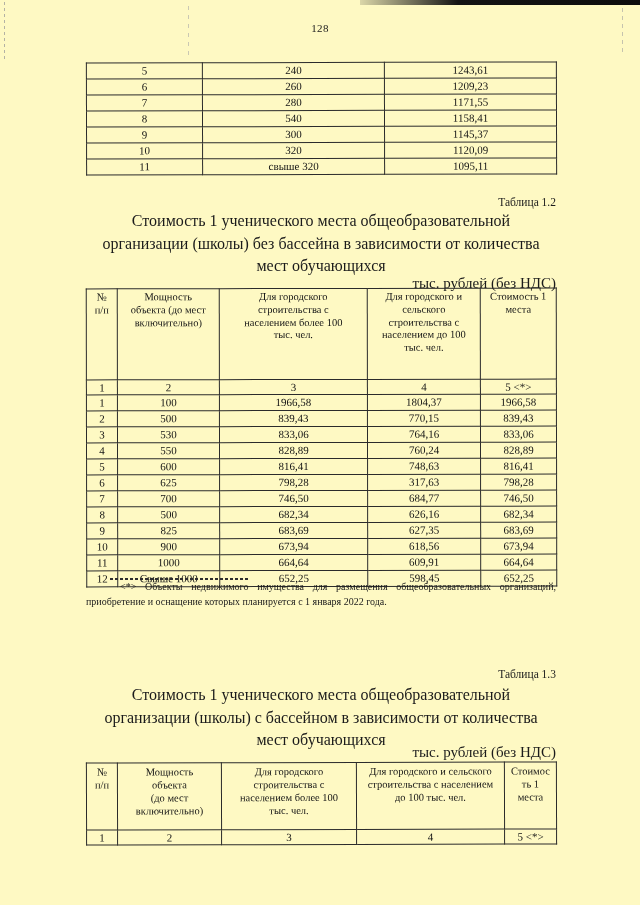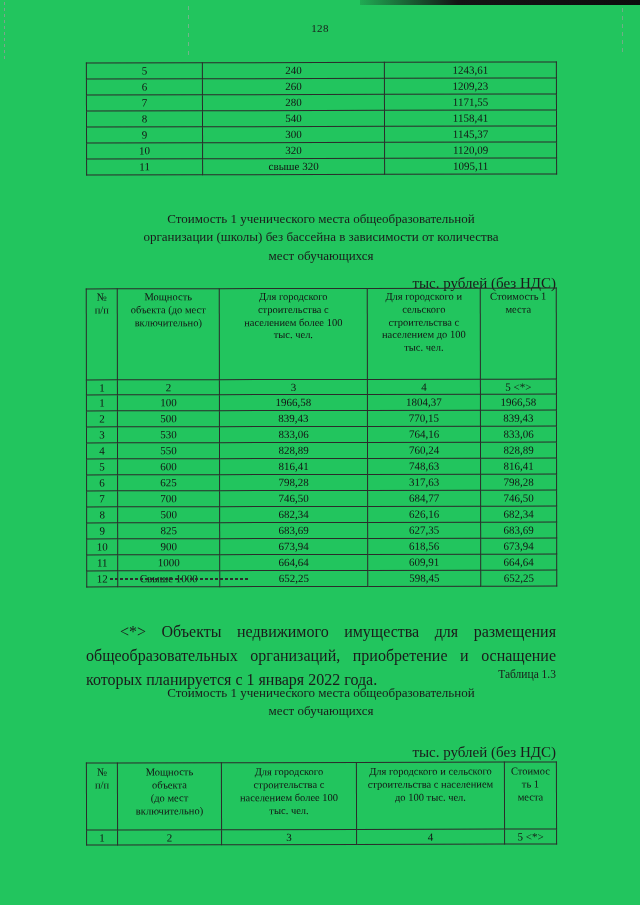--- a/index.html
+++ b/index.html
@@ -11,21 +11,21 @@
     width: 640px;
     height: 905px;
     position: relative;
     overflow: hidden;
     font-family: "Liberation Serif", "DejaVu Serif", serif;
     color: #1b1b1b;
   }
   .page {
     position: absolute;
     inset: 0;
-    background: #22c55e;
+    background: #fef9c3;
   }
   
   .scan-edge-top {
     position: absolute;
     top: 0;
     left: 360px;
     width: 280px;
     height: 5px;
     background: linear-gradient(to right, rgba(20,20,20,0.15), #141414 35%, #0d0d0d);
   }
@@ -105,21 +105,21 @@
     width: 470px;
     left: 86px;
     text-align: right;
     font-size: 11.5px;
   }
   .tbl-title {
     position: absolute;
     left: 86px;
     width: 470px;
     text-align: center;
-    font-size: 13px;
+    font-size: 16px;
     line-height: 1.42;
   }
   .units-line {
     position: absolute;
     left: 86px;
     width: 470px;
     text-align: right;
     font-size: 15px;
   }
 
@@ -156,23 +156,23 @@
     position: absolute;
     left: 110px;
     top: 578px;
     width: 138px;
     height: 2px;
     background: repeating-linear-gradient(to right, #2e2e2e 0 3px, transparent 3px 5px);
   }
   .footnote {
     position: absolute;
     left: 86px;
-    top: 620px;
-    width: 470px;
-    font-size: 16px;
+    top: 579px;
+    width: 470px;
+    font-size: 10px;
     line-height: 1.5;
     text-align: justify;
     text-indent: 34px;
     text-justify: inter-word;
   }
 
   
   .tbl-bottom {
     position: absolute;
     top: 762px;
@@ -249,20 +249,21 @@
         <td>1120,09</td>
       </tr>
       <tr>
         <td>11</td>
         <td>свыше 320</td>
         <td>1095,11</td>
       </tr>
     </tbody>
   </table>
 
+  <div class="tbl-label" style="top:196px;">Таблица 1.2</div>
   <div class="tbl-title" style="top:210px;">
     <div>Стоимость 1 ученического места общеобразовательной</div>
     <div>организации (школы) без бассейна в зависимости от количества</div>
     <div>мест обучающихся</div>
   </div>
   <div class="units-line" style="top:275px;">тыс. рублей (без НДС)</div>
 
   <table class="tbl-main">
     <colgroup>
       <col class="h1">
@@ -385,20 +386,21 @@
       </tr>
     </tbody>
   </table>
 
   <div class="footnote-rule"></div>
   <div class="footnote">&lt;*&gt; Объекты недвижимого имущества для размещения общеобразовательных организаций, приобретение и оснащение которых планируется с 1 января 2022 года.</div>
 
   <div class="tbl-label" style="top:668px;">Таблица 1.3</div>
   <div class="tbl-title" style="top:684px;">
     <div>Стоимость 1 ученического места общеобразовательной</div>
+    <div>организации (школы) с бассейном в зависимости от количества</div>
     <div>мест обучающихся</div>
   </div>
   <div class="units-line" style="top:744px;">тыс. рублей (без НДС)</div>
 
   <table class="tbl-bottom">
     <colgroup>
       <col class="b1">
         <col class="b2">
         <col class="b3">
         <col class="b4">

